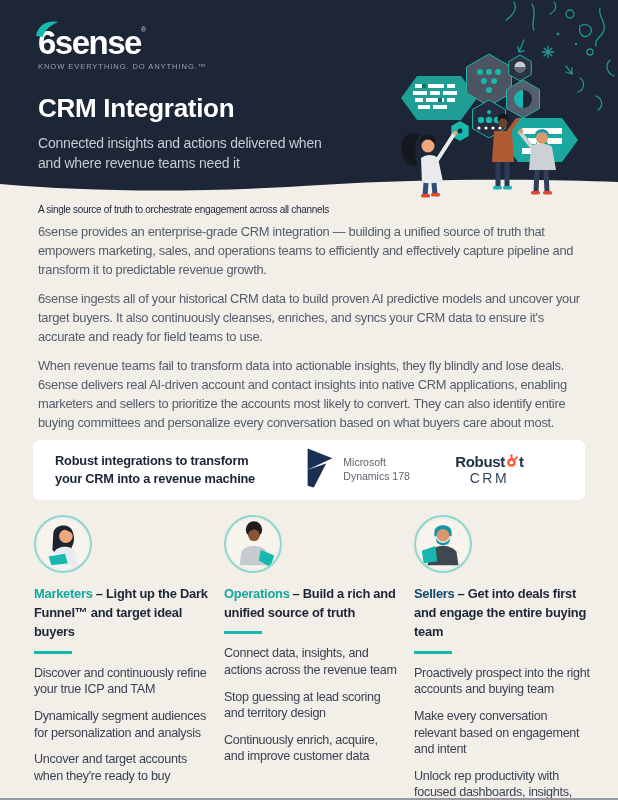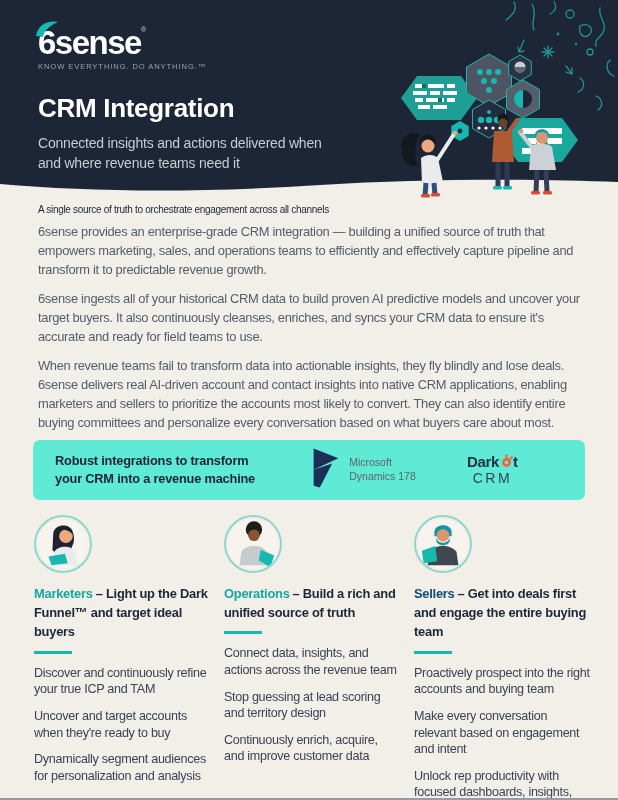--- a/index.html
+++ b/index.html
@@ -21,21 +21,21 @@
   .hdr-title { color:#ffffff; font-size:26px; font-weight:bold; letter-spacing:-0.3px; margin-top:20px; }
   .hdr-sub { color:#c7ccd3; font-size:14px; line-height:1.45; margin-top:9px; width:300px; letter-spacing:-0.2px; }
 
   
   .intro { padding:8px 34px 0 38px; }
   .intro-heading { font-size:10px; font-weight:normal; color:#1b2437; letter-spacing:-0.3px; margin:0 0 8px; }
   .intro-p { font-size:12.9px; color:#535d6b; line-height:1.47; letter-spacing:-0.3px; margin:0 0 10px; }
   .intro-p:last-child { margin-bottom:7px; }
 
   
-  .integrations { margin:0 33px; background:#5eead4; border-radius:7px; height:60px;
+  .integrations { margin:0 33px; background:#ffffff; border-radius:7px; height:60px;
     display:flex; align-items:center; padding:0 16px 0 22px; box-sizing:border-box; }
   .int-label { width:205px; font-size:12.8px; font-weight:bold; color:#1b2437; line-height:1.4; letter-spacing:-0.2px; }
   .int-logos { flex:1; display:flex; align-items:center; justify-content:space-evenly; }
   .logo-dyn { display:flex; align-items:center; gap:8px; }
   .dyn-text { font-size:10.5px; color:#5f646c; line-height:1.3; }
   .logo-hs { text-align:center; }
   .hs-line1 { font-weight:bold; font-size:15px; color:#213343; display:flex; align-items:center; justify-content:center; letter-spacing:-0.3px; }
   .hs-line2 { font-size:14px; color:#33475b; letter-spacing:2.5px; margin-top:0; }
 
   
@@ -215,21 +215,21 @@
           </svg>
         </span>
         <span class="dyn-text">
           <div>Microsoft</div>
           <div>Dynamics 178</div>
         </span>
       </div>
 
       <div class="logo-hs">
         <div class="hs-line1">
-          <span>Dark</span>
+          <span>Robust</span>
             <span><svg width="13" height="14" viewBox="0 0 14 15" style="margin:0 0.5px -1px;">
             <circle cx="7" cy="9" r="3.4" fill="none" stroke="#ff5c35" stroke-width="2.6"></circle>
             <line x1="7" y1="5.6" x2="7" y2="1.8" stroke="#ff5c35" stroke-width="2" stroke-linecap="round"></line>
             <circle cx="7" cy="1.4" r="1.2" fill="#ff5c35"></circle>
             <line x1="9.6" y1="6.6" x2="12.4" y2="3.8" stroke="#ff5c35" stroke-width="1.8" stroke-linecap="round"></line>
             <circle cx="12.8" cy="3.4" r="1.1" fill="#ff5c35"></circle>
           </svg></span>
             <span>t</span>
         </div>
         <div class="hs-line2">CRM</div>
@@ -248,22 +248,22 @@
           <path d="M22,15 C24,9 38,9 38,18 C32,12 26,12 22,15 Z" fill="#1d2430"></path>
           <path d="M19,36 C23,29 37,29 41,36 L43,50 L15,50 Z" fill="#e9ebee"></path>
           <path d="M13,41 L30,38 L33,48 L16,50 Z" fill="#17b8ae"></path>
         </svg>
       </div>
       <div class="col-heading">
         <span class="col-role" style="color:#14a79e;">Marketers</span><span>– Light up the Dark Funnel™ and target ideal buyers</span>
       </div>
       <div class="col-divider" style="background:#17b8ae;"></div>
       <div class="col-item">Discover and continuously refine your true ICP and TAM</div>
+      <div class="col-item">Dynamically segment audiences for personalization and analysis</div>
       <div class="col-item">Uncover and target accounts when they're ready to buy</div>
-      <div class="col-item">Dynamically segment audiences for personalization and analysis</div>
     </div>
 
     <div>
       <div class="avatar">
         <svg width="54" height="54" viewBox="0 0 56 56">
           <circle cx="29" cy="13" r="8.5" fill="#1f1d1b"></circle>
           <circle cx="29" cy="19" r="6" fill="#8a5434"></circle>
           <path d="M16,36 C20,28 38,28 42,36 L44,50 L14,50 Z" fill="#c6cbd0"></path>
           <path d="M36,34 L50,40 L46,52 L34,45 Z" fill="#17b8ae"></path>
         </svg>

